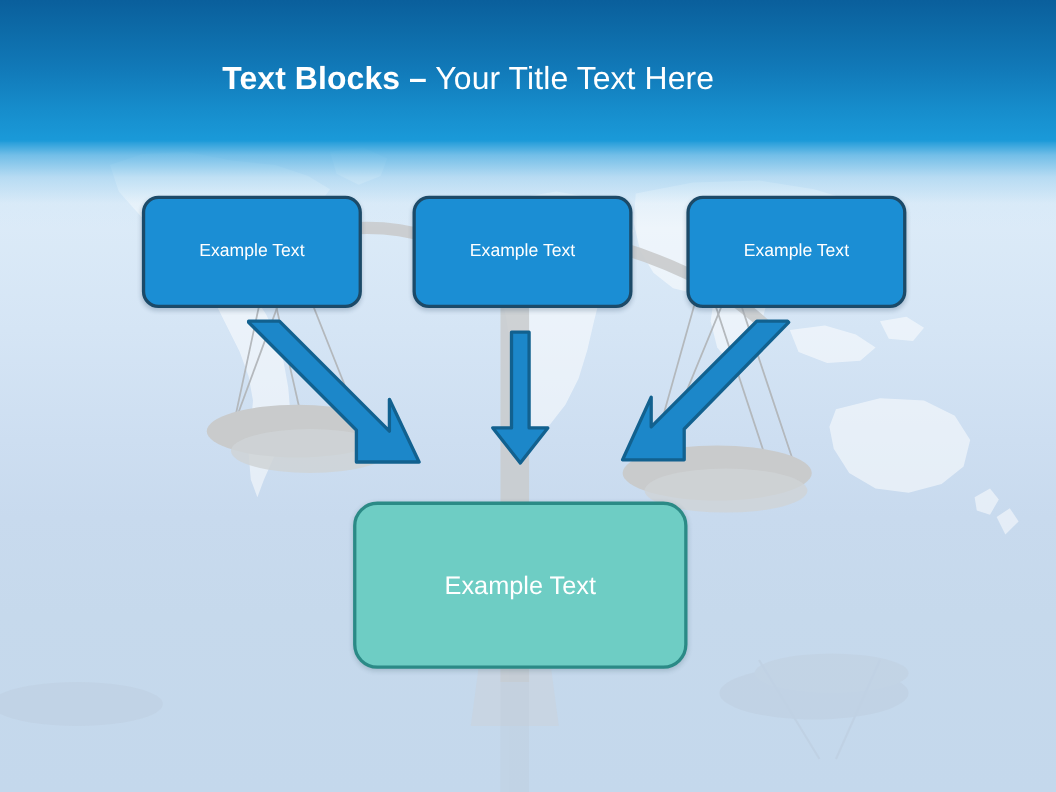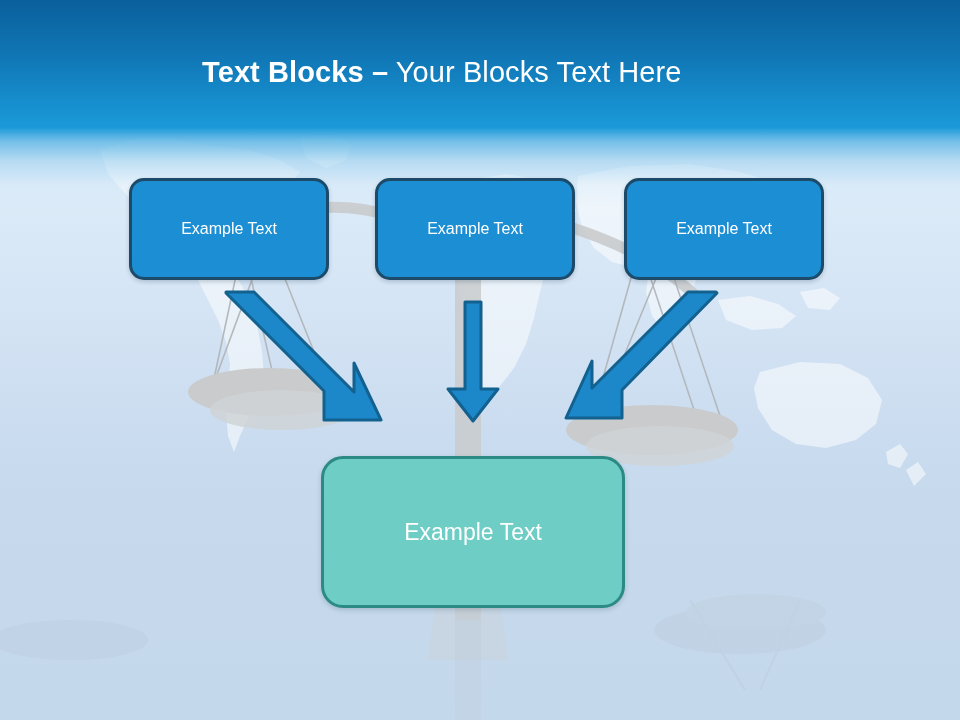--- a/index.html
+++ b/index.html
@@ -216,21 +216,21 @@
       <line x1="690" y1="600" x2="745" y2="690" stroke="#b6c3d3" stroke-width="2"></line>
       <line x1="800" y1="600" x2="760" y2="690" stroke="#b6c3d3" stroke-width="2"></line>
       <rect x="455" y="608" width="26" height="112" fill="#bcc9d8"></rect>
     </g>
   </svg>
 
   <div class="header-band"></div>
   <div class="header-fade"></div>
 
   <div class="title">
-    <span class="strong">Text Blocks –</span><span class="light"> Your Blocks Text Here</span>
+    <span class="strong">Text Blocks –</span><span class="light"> Your Title Text Here</span>
   </div>
 
   <svg class="arrow-layer" viewBox="0 0 960 720">
 
     <g>
       <polygon points="231,292 259,292 359,392 359,363 386,420 329,420 329,391 231,293" fill="#1c87c9" stroke="#12618f" stroke-width="3" stroke-linejoin="round" transform="translate(-5,0)"></polygon>
     </g>
 
     <g>
       <polygon points="465,302 481,302 481,389 498,389 473,421 448,389 465,389" fill="#1c87c9" stroke="#12618f" stroke-width="3" stroke-linejoin="round"></polygon>

